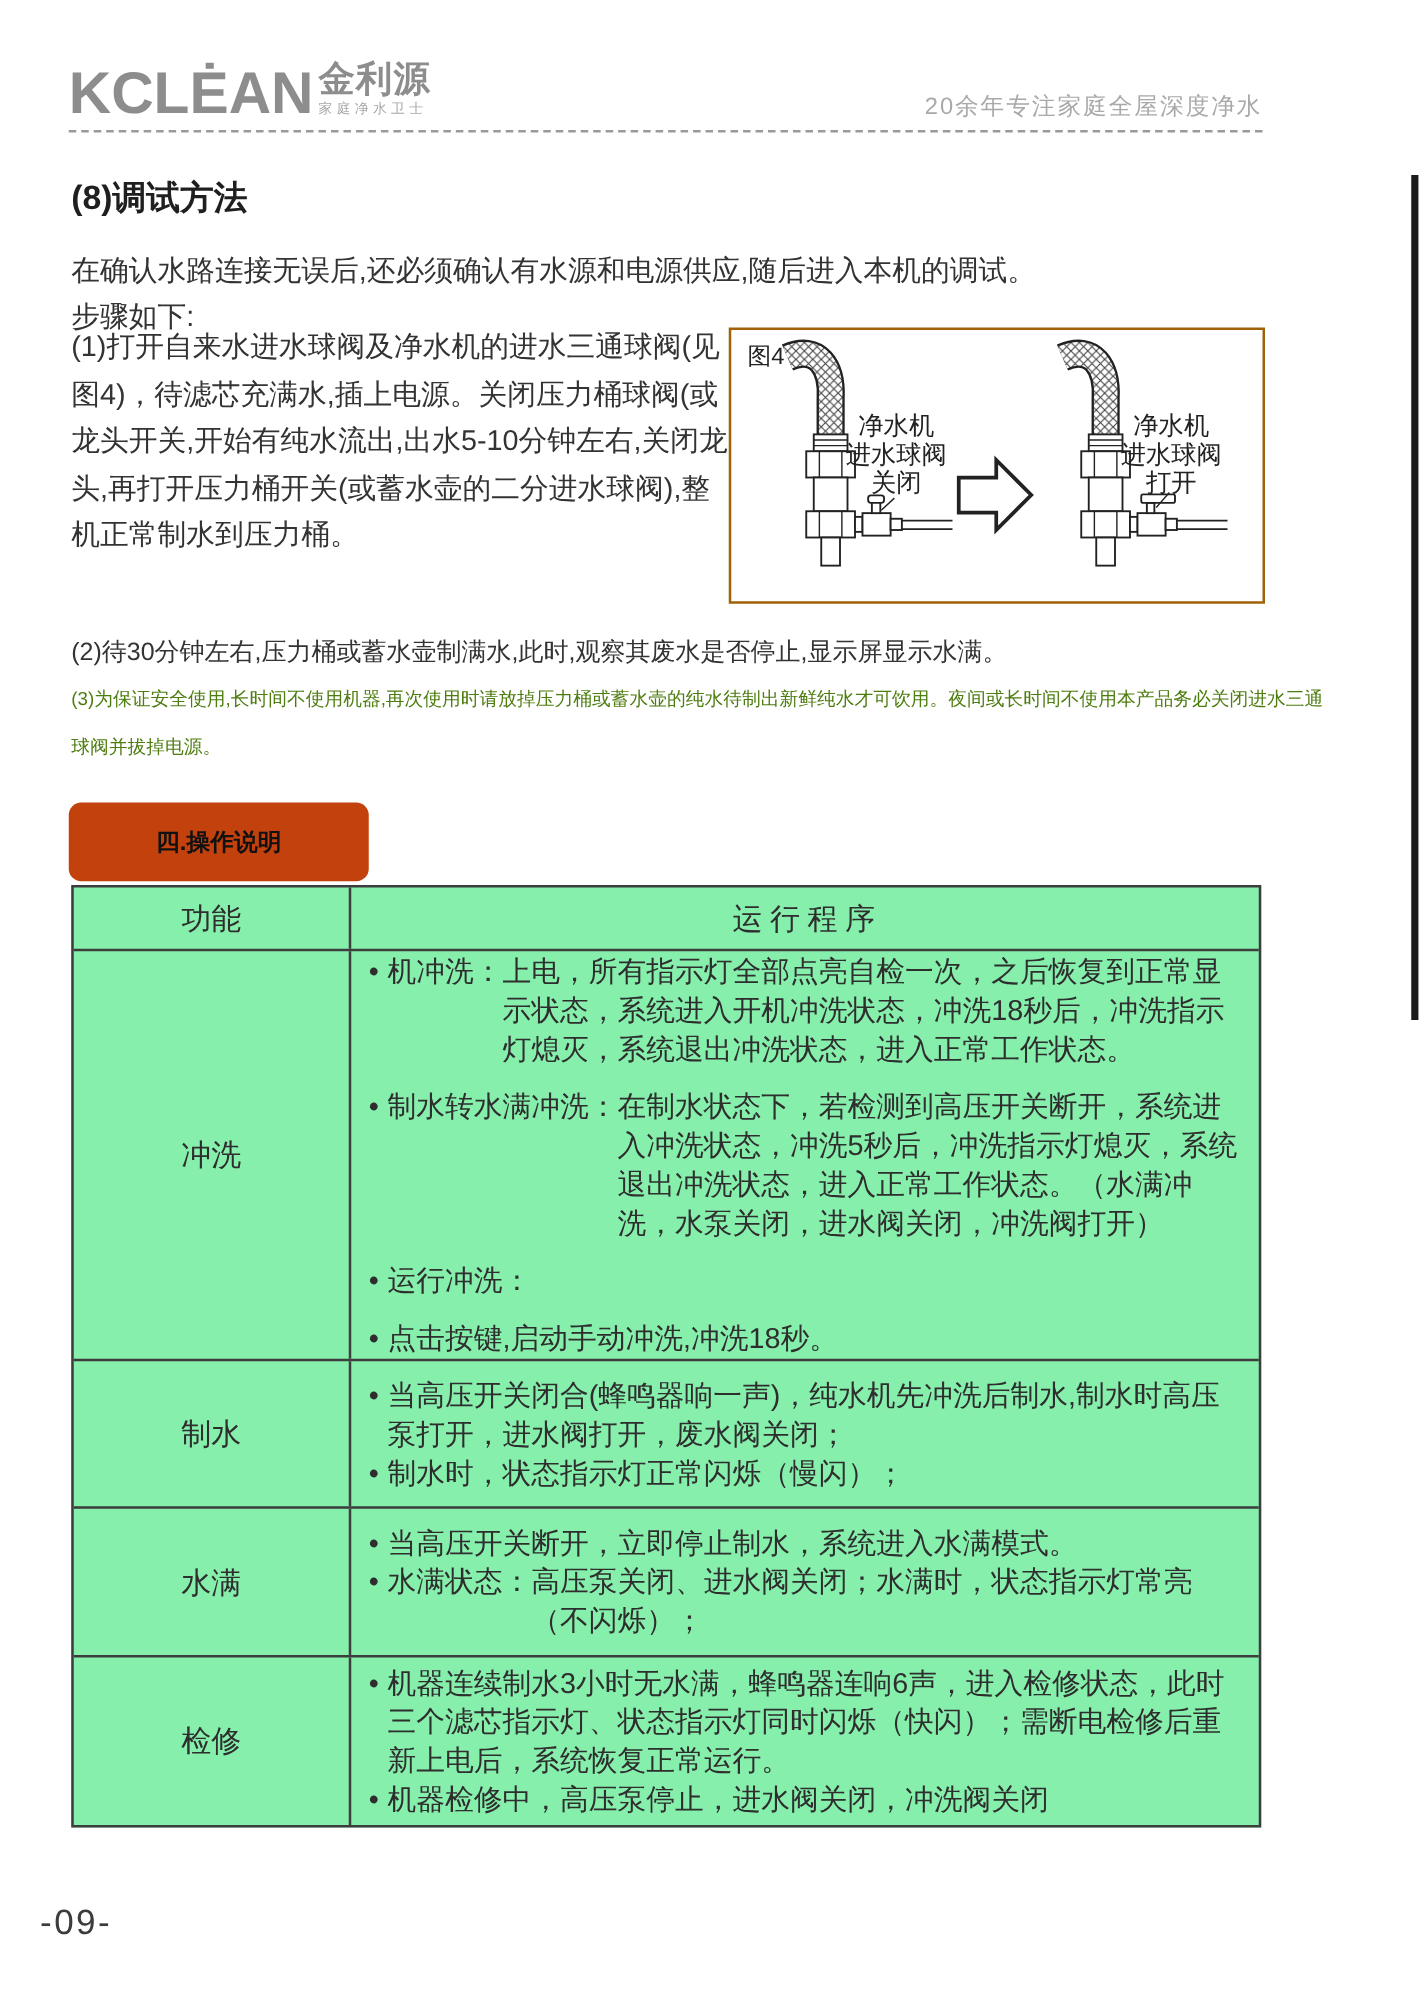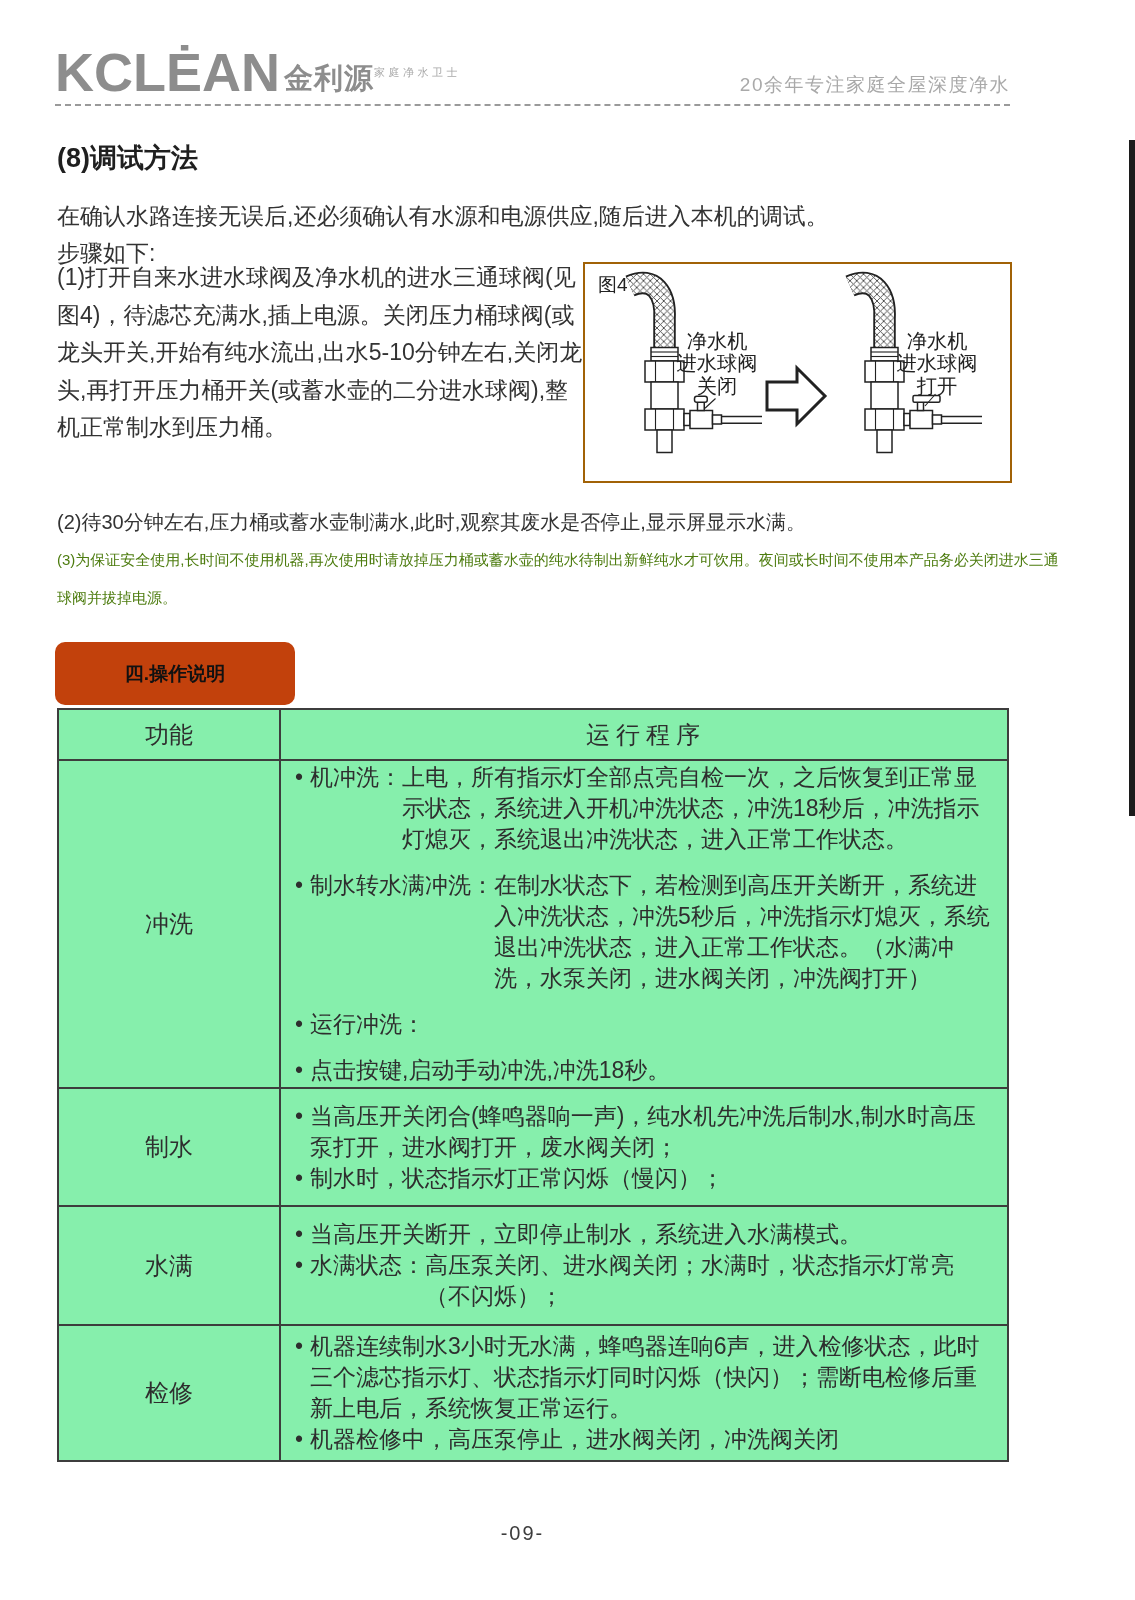--- a/index.html
+++ b/index.html
@@ -1,22 +1,22 @@
 <!DOCTYPE html>
 <html><head>
 <meta charset="utf-8">
 <style>
   html,body{margin:0;padding:0;background:#fff;}
   #page{position:relative;width:1135px;height:1600px;background:#ffffff;overflow:hidden;
         font-family:"Liberation Sans","DejaVu Sans",sans-serif;color:#2e2e2e;}
 
   
   .logo-row{position:absolute;left:55px;top:50px;display:flex;align-items:flex-end;gap:4px;color:#8d8d8d;}
-  .logo-kclean{font-size:54px;font-weight:bold;letter-spacing:0;line-height:0.82;}
-  .logo-cn-wrap{display:flex;flex-direction:row;line-height:1;padding-bottom:1px;}
+  .logo-kclean{font-size:47px;font-weight:bold;letter-spacing:0;line-height:0.82;}
+  .logo-cn-wrap{display:flex;flex-direction:column;line-height:1;padding-bottom:1px;}
   .logo-cn{font-size:29px;font-weight:bold;letter-spacing:1px;}
   .logo-sub{font-size:11px;letter-spacing:3.5px;color:#a8a8a8;margin-top:3px;}
   .tagline{position:absolute;right:125px;top:72px;font-size:19px;color:#a9a9a9;letter-spacing:1.5px;}
   .rule{position:absolute;left:55px;width:955px;top:104px;border-top:2px dashed #9a9a9a;height:0;}
   .black-tab{position:absolute;left:1129px;top:140px;width:6px;height:676px;background:#1c1c1c;}
 
   
   .h8{position:absolute;left:57px;top:140px;font-size:27px;font-weight:bold;color:#1f1f1f;}
   .intro{position:absolute;left:57px;top:198px;width:930px;font-size:23px;line-height:37px;color:#333;}
   .step1{position:absolute;left:57px;top:259px;width:530px;font-size:23px;line-height:37.5px;color:#333;}
@@ -42,22 +42,22 @@
   .tcell-content{flex:1;padding:8px 10px 8px 14px;display:flex;flex-direction:column;justify-content:center;
                  box-sizing:border-box;}
   .th{font-weight:normal;}
   .th .tcell-content{align-items:center;justify-content:center;flex-direction:row;font-size:24px;letter-spacing:6px;border-radius:12px;}
   .bullet{display:flex;line-height:31px;}
   .row-gap .bullet + .bullet{margin-top:15px;}
   .b-dot{width:15px;flex:none;}
   .b-label{flex:none;white-space:nowrap;}
   .b-text{flex:1;}
 
-  .pagenum{position:absolute;top:1522px;left:0;width:1045px;text-align:center;font-size:20px;
-           color:#3c3c3c;letter-spacing:2px;}
+  .pagenum{position:absolute;top:1522px;left:0;width:1045px;text-align:left;font-size:28px;
+           color:#3c3c3c;letter-spacing:2px;padding-left:32px;}
 </style>
 </head>
 <body>
 
 <div id="page">
 
   <div class="logo-row">
     <span class="logo-kclean">KCLĖAN</span>
     <span class="logo-cn-wrap">
       <span class="logo-cn">金利源</span>

